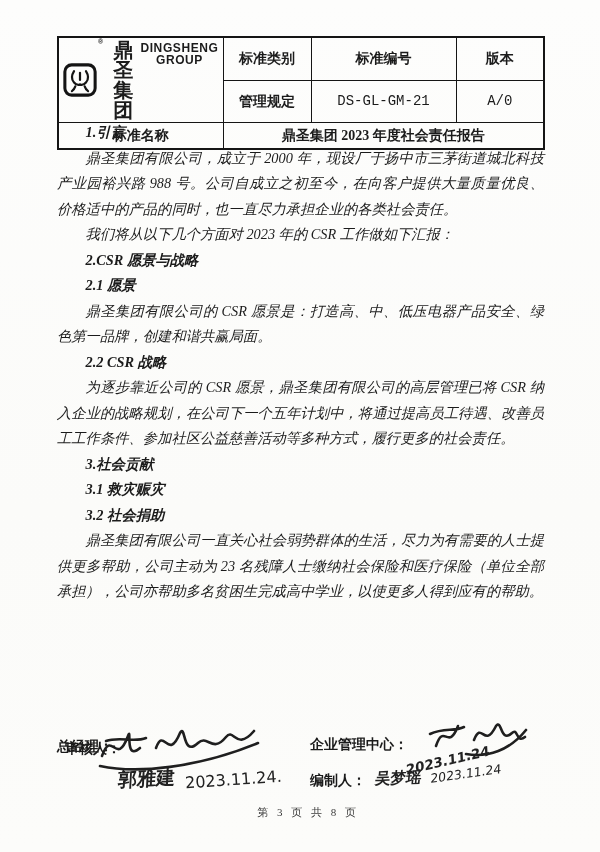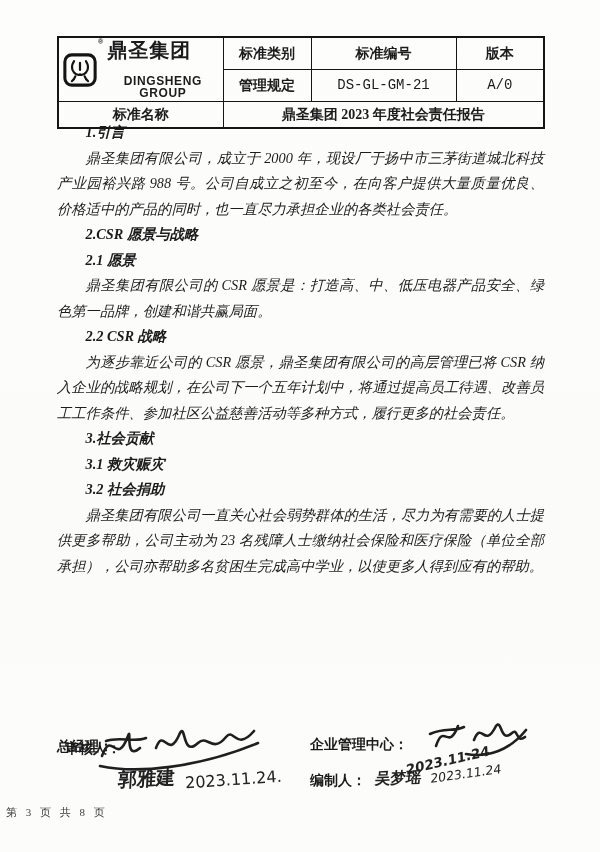--- a/index.html
+++ b/index.html
@@ -17,42 +17,42 @@
   .hdr td{
     border:1.6px solid #151515;text-align:center;vertical-align:middle;
     font-size:14px;font-weight:bold;padding:0;height:25px;line-height:1.1;
   }
   .hdr{border:2.5px solid #151515;}
   .logo-cell{padding:2px 4px !important;}
   .logo-wrap{display:flex;align-items:center;justify-content:center;gap:4px;}
   .logo-mark{flex:0 0 auto;}
   .reg{font-size:7px;font-weight:bold;align-self:flex-start;margin:-2px 0 0 -3px;
        font-family:"Liberation Sans",sans-serif;}
-  .logo-text{display:flex;flex-direction:column;align-items:flex-start;line-height:1;gap:13px;}
+  .logo-text{display:flex;flex-direction:row;align-items:flex-start;line-height:1;}
   .logo-cn{font-size:20px;font-weight:900;letter-spacing:1px;
            font-family:"Liberation Sans","DejaVu Sans",sans-serif;}
   .logo-en{font-size:12px;font-weight:bold;letter-spacing:0.6px;margin-top:2px;
            font-family:"Liberation Sans","DejaVu Sans",sans-serif;}
   .code-val{font-weight:normal !important;font-family:Liberation Mono, monospace;margin-left:39px;}
   
   .content{
     position:absolute;left:57px;top:120px;width:487px;
     font-size:14.3px;line-height:25.5px;text-align:justify;
   }
   .content p{margin:0;text-indent:2em;font-style:italic;}
   .content p.h{font-weight:bold;}
   
   .sig-label{position:absolute;font-size:14px;font-weight:bold;white-space:nowrap;}
   .hand{font-family:"DejaVu Sans","Liberation Sans",sans-serif;color:#222;
         white-space:nowrap;display:inline-block;}
   .sig-svg{position:absolute;}
   .sig-svg path{fill:none;stroke:#1f1f1f;stroke-width:2.6;stroke-linecap:round;}
   
   .footer{
-    position:absolute;left:6px;right:0;top:805px;
+    position:absolute;left:16px;right:0;top:805px;text-align:center;
     font-size:11px;color:#3a3a3a;letter-spacing:3px;
   }
 </style>
 </head>
 <body>
 
 <div class="paper">
 
   <table class="hdr">
     <colgroup>
@@ -94,20 +94,21 @@
     <tr>
       <td>标准名称</td>
       <td colspan="3">鼎圣集团 2023 年度社会责任报告</td>
     </tr>
   </tbody>
     </table>
 
   <div class="content">
     <p class="h">1.引言</p>
     <p>鼎圣集团有限公司，成立于 2000 年，现设厂于扬中市三茅街道城北科技产业园裕兴路 988 号。公司自成立之初至今，在向客户提供大量质量优良、 价格适中的产品的同时，也一直尽力承担企业的各类社会责任。</p>
+    <p>我们将从以下几个方面对 2023 年的 CSR 工作做如下汇报：</p>
     <p class="h">2.CSR 愿景与战略</p>
     <p class="h">2.1 愿景</p>
     <p>鼎圣集团有限公司的 CSR 愿景是：打造高、中、低压电器产品安全、绿色第一品牌，创建和谐共赢局面。</p>
     <p class="h">2.2 CSR 战略</p>
     <p>为逐步靠近公司的 CSR 愿景，鼎圣集团有限公司的高层管理已将 CSR 纳入企业的战略规划，在公司下一个五年计划中，将通过提高员工待遇、改善员工工作条件、参加社区公益慈善活动等多种方式，履行更多的社会责任。</p>
     <p class="h">3.社会贡献</p>
     <p class="h">3.1 救灾赈灾</p>
     <p class="h">3.2 社会捐助</p>
     <p>鼎圣集团有限公司一直关心社会弱势群体的生活，尽力为有需要的人士提供更多帮助，公司主动为 23 名残障人士缴纳社会保险和医疗保险（单位全部承担），公司亦帮助多名贫困生完成高中学业，以使更多人得到应有的帮助。</p>
   </div>

